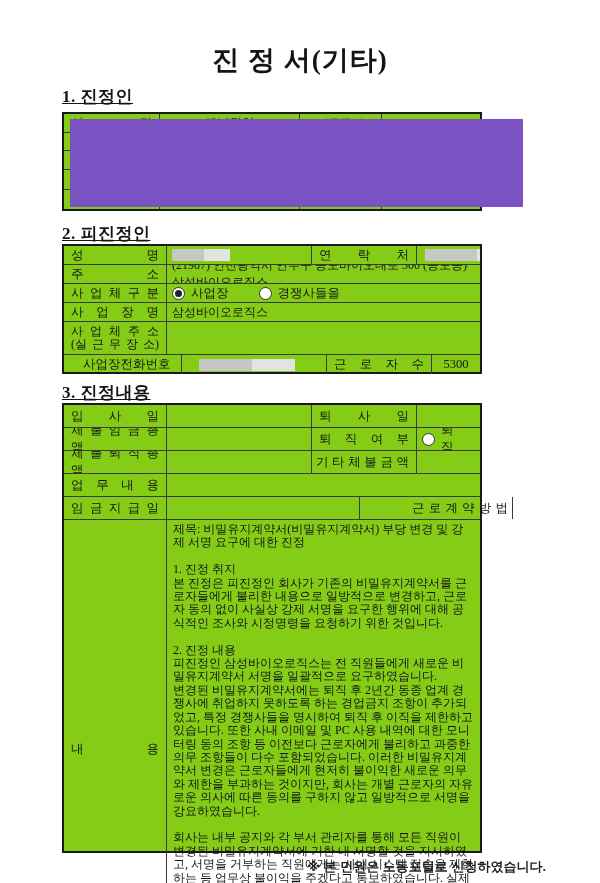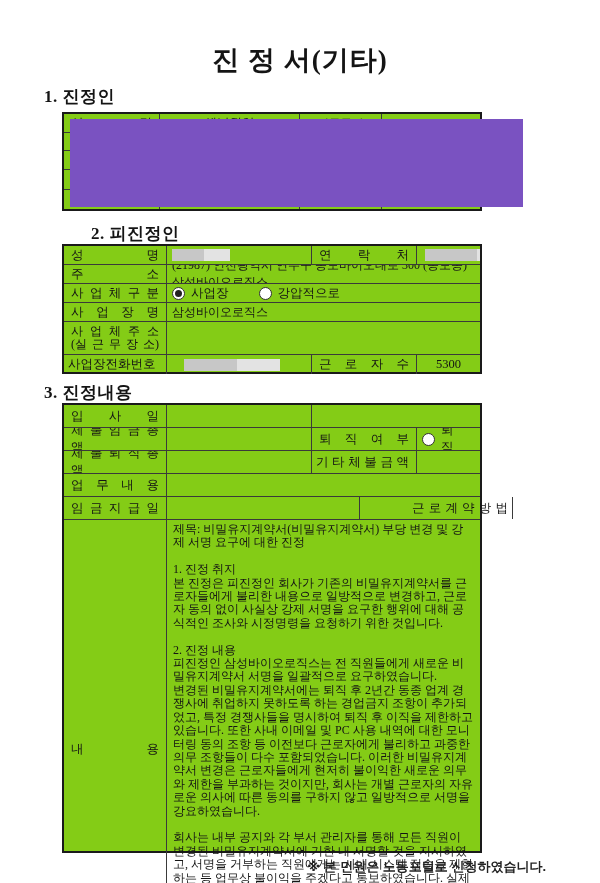--- a/index.html
+++ b/index.html
@@ -13,21 +13,21 @@
   .page{
     position:relative;width:600px;height:883px;background:#ffffff;
     font-family:"Liberation Serif","DejaVu Serif",serif;color:#141414;
     overflow:hidden;
   }
   .doc-title{
     position:absolute;top:42px;left:0;width:100%;text-align:center;
     font-size:27px;font-weight:bold;letter-spacing:1px;
   }
   .sec-heading{
-    position:absolute;left:44px;font-size:17px;font-weight:bold;letter-spacing:.5px;
+    position:absolute;left:62px;font-size:17px;font-weight:bold;letter-spacing:.5px;text-decoration:underline;
   }
   .tbl{
     position:absolute;left:62px;width:420px;box-sizing:border-box;
     border:2px solid var(--border);display:flex;flex-direction:column;background:#84cc16;
   }
   .tr{display:flex;border-bottom:1px solid var(--line);box-sizing:border-box;}
   .tr:last-child{border-bottom:none;}
   .tr{flex:none;}
   .td{
     border-right:1px solid var(--line);box-sizing:border-box;
@@ -110,21 +110,21 @@
     <div class="tr" style="flex:1;">
       <div class="td t1c1"></div>
         <div class="td t1c2"></div>
         <div class="td t1c3"></div>
         <div class="td t1c4"></div>
     </div>
   </div>
 
   <div class="purple-redaction"></div>
 
-  <div class="sec-heading" style="top:222px;margin-left:47px;">2. 피진정인</div>
+  <div class="sec-heading" style="top:222px;">2. 피진정인</div>
 
   <div class="tbl" style="top:244px;height:130px;">
     <div class="tr" style="height:19px;">
       <div class="td lbl w1">
           <span class="jt">성 명</span>
         </div>
       <div class="td val w2">
           <span class="gray-bar" style="width:58px;"></span>
         </div>
       <div class="td lbl w3">
@@ -144,38 +144,38 @@
       <div class="td lbl w1">
           <span class="jt">사 업 체 구 분</span>
         </div>
       <div class="td val w4">
         <span class="opt">
             <span class="radio checked"></span>
             <span>사업장</span>
           </span>
         <span class="opt">
             <span class="radio"></span>
-            <span>강압적으로</span>
+            <span>경쟁사들을</span>
           </span>
       </div>
     </div>
     <div class="tr" style="height:19px;">
       <div class="td lbl w1">
           <span class="jt">사 업 장 명</span>
         </div>
       <div class="td val w4" style="font-size:12px;">삼성바이오로직스</div>
     </div>
     <div class="tr" style="height:33px;">
       <div class="td lbl w1 two-line">
         <span class="jt">사 업 체 주 소</span>
         <span class="jt">(실 근 무 장 소)</span>
       </div>
       <div class="td val w4"></div>
     </div>
-    <div class="tr" style="flex:1;">
+    <div class="tr" style="flex:1;margin-left:15px;">
       <div class="td lbl w1" style="padding-left:4px;padding-right:4px;">
           <span class="jt">사업장전화번호</span>
         </div>
       <div class="td val w2">
           <span class="gray-bar" style="width:96px;margin-left:12px;"></span>
         </div>
       <div class="td lbl w3">
           <span class="jt">근 로 자 수</span>
         </div>
       <div class="td c w4">5300</div>
@@ -183,20 +183,23 @@
   </div>
 
   <div class="sec-heading" style="top:381px;">3. 진정내용</div>
 
   <div class="tbl" style="top:403px;height:450px;">
     <div class="tr" style="height:23px;">
       <div class="td lbl w1">
           <span class="jt">입 사 일</span>
         </div>
       <div class="td val w2"></div>
+      <div class="td lbl w3">
+          <span class="jt">퇴 사 일</span>
+        </div>
       <div class="td val w4"></div>
     </div>
     <div class="tr" style="height:23px;justify-content:space-between;">
       <div class="td lbl w1">
           <span class="jt">체 불 임 금 총 액</span>
         </div>
       <div class="td val w2"></div>
       <div class="td lbl w3">
           <span class="jt">퇴 직 여 부</span>
         </div>

